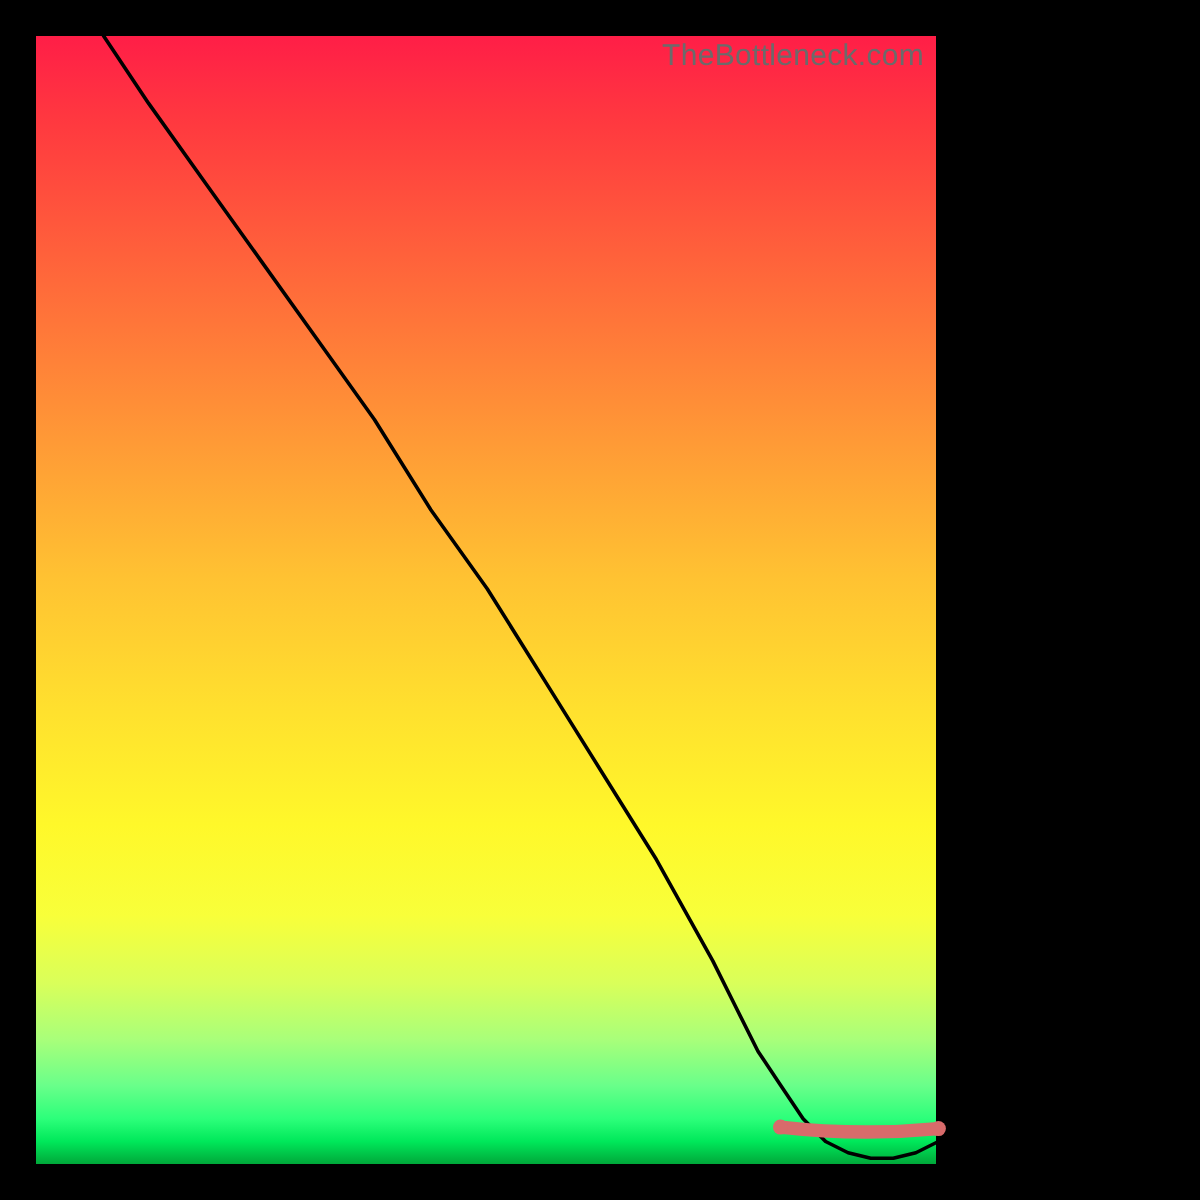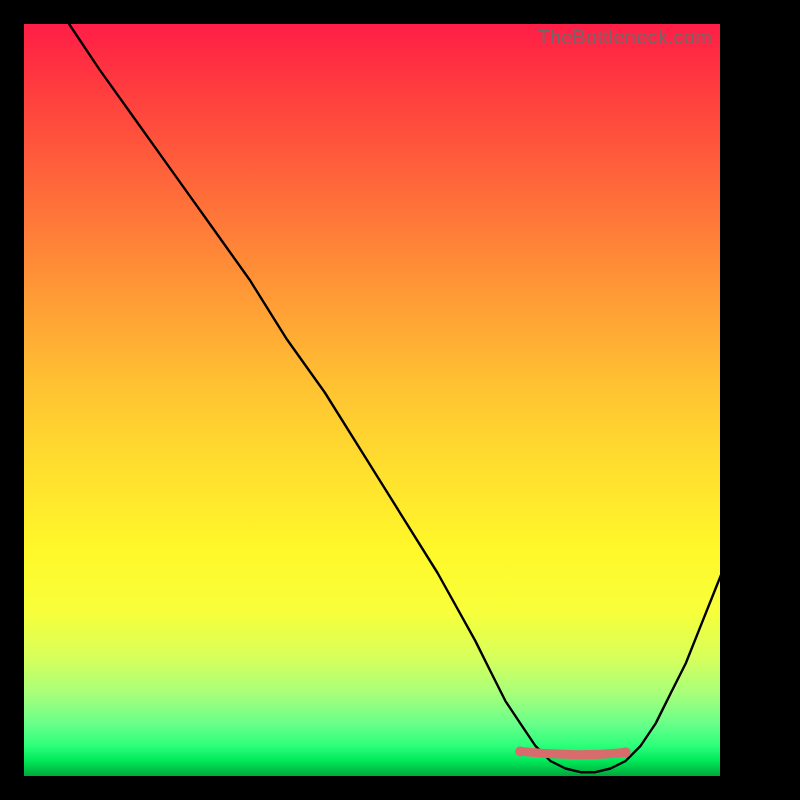--- a/index.html
+++ b/index.html
@@ -15,21 +15,21 @@
     left: 0;
     top: 0;
     width: 800px;
     height: 800px;
     background: #000;
   }
   .plot {
     position: absolute;
     left: 24px;
     top: 24px;
-    width: 696px;
+    width: 600px;
     height: 752px;
     background: linear-gradient(to bottom,
       #ff1e47 0%,
       #ff3a3f 8%,
       #ff6a3a 22%,
       #ff9a36 36%,
       #ffc232 48%,
       #ffe12e 60%,
       #fff82a 70%,
       #f8ff3a 78%,

